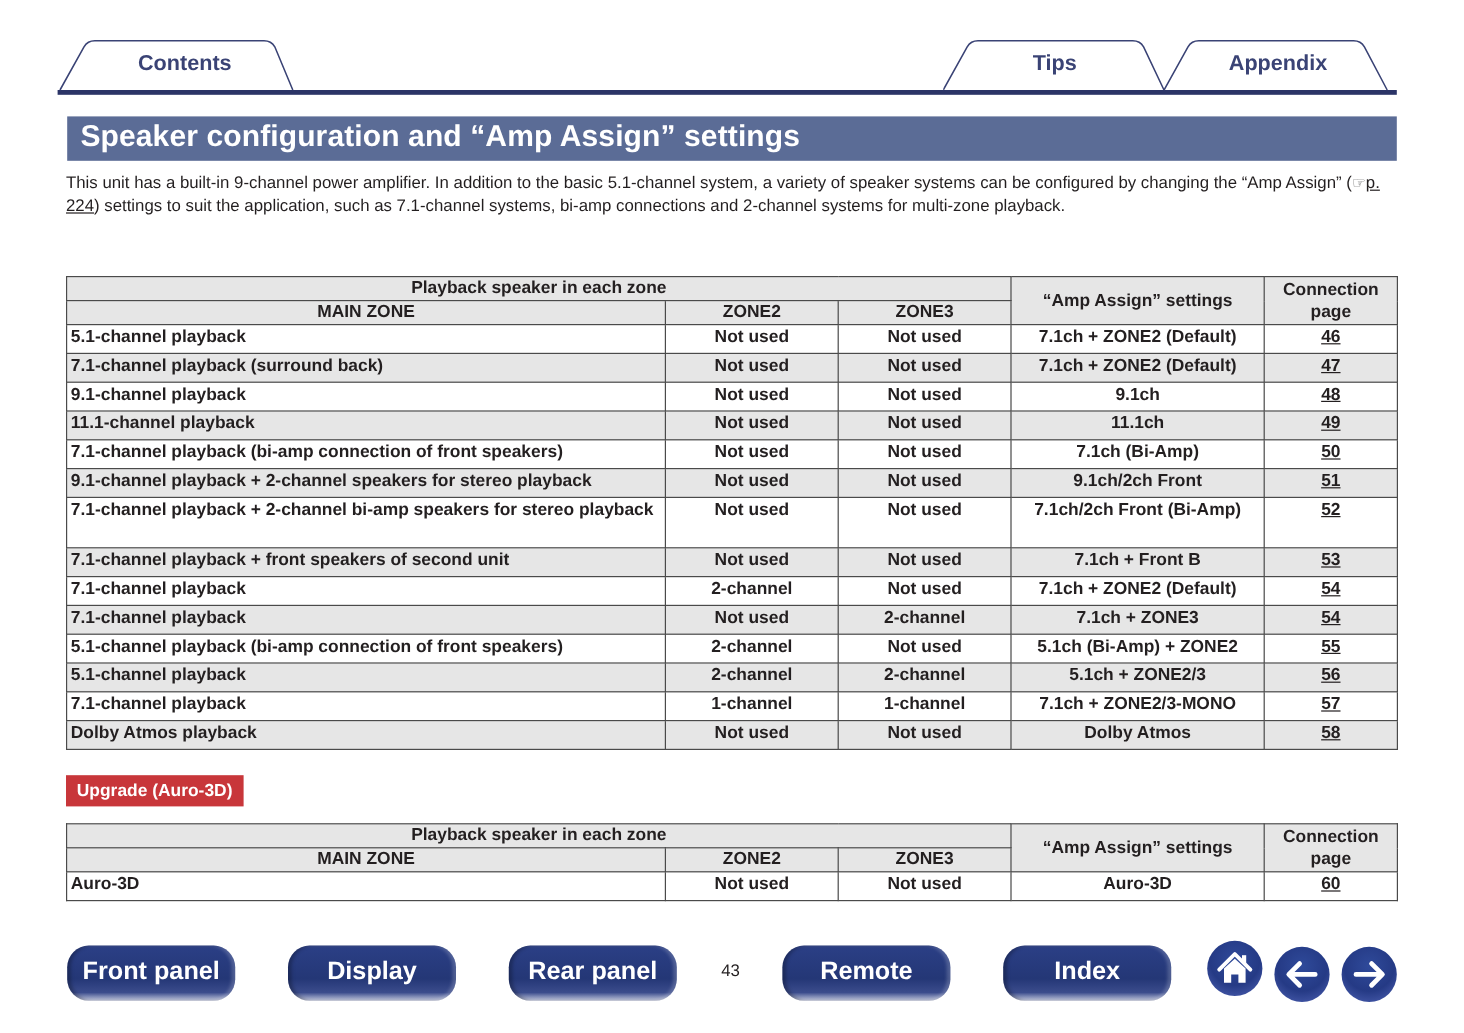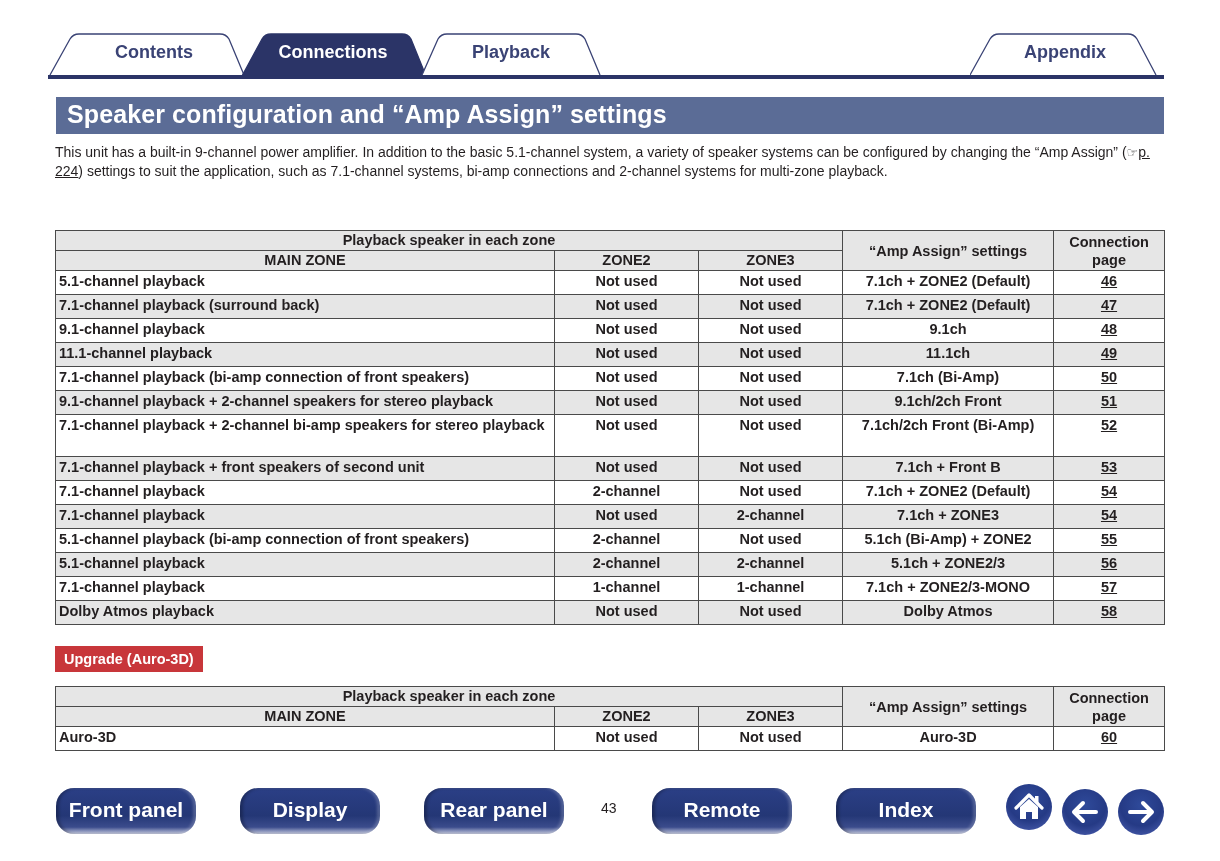--- a/index.html
+++ b/index.html
@@ -60,31 +60,25 @@
 
 <div class="tabbar">
   <div class="baseline"></div>
 
   <div class="tab" style="left:0px;">
     <svg viewBox="0 0 212 43">
         <path d="M2 42 L22 6 Q25 1 31 1 L172 1 Q178 1 181 6 L196 42" fill="#fff" stroke="#3a4375" stroke-width="1.3"></path>
       </svg>
     <div class="tab-label">Contents</div>
   </div>
-  <div class="tab active" style="left:192px;">
+  <div class="tab" style="left:738px;">
     <svg viewBox="0 0 212 43">
-        <path d="M2 43 L22 6 Q25 1 31 1 L162 1 Q168 1 171 6 L186 43 Z" fill="#2b3467" stroke="#2b3467" stroke-width="1.3"></path>
+        <path d="M0 42 L20 6 Q23 1 29 1 L158 1 Q164 1 167 6 L184 42" fill="#fff" stroke="#3a4375" stroke-width="1.3"></path>
       </svg>
-    <div class="tab-label" style="width:186px;">Connections</div>
-  </div>
-  <div class="tab" style="left:368px;">
-    <svg viewBox="0 0 212 43">
-        <path d="M6 42 L22 6 Q25 1 31 1 L160 1 Q166 1 169 6 L184 42" fill="#fff" stroke="#3a4375" stroke-width="1.3"></path>
-      </svg>
-    <div class="tab-label" style="width:190px;">Playback</div>
+    <div class="tab-label" style="width:186px;">Tips</div>
   </div>
   <div class="tab" style="left:922px;">
     <svg viewBox="0 0 212 43">
         <path d="M0 42 L20 6 Q23 1 29 1 L158 1 Q164 1 167 6 L186 42" fill="#fff" stroke="#3a4375" stroke-width="1.3"></path>
       </svg>
     <div class="tab-label" style="width:190px;">Appendix</div>
   </div>
 </div>
 
 <div class="section-title">Speaker configuration and “Amp Assign” settings</div>

